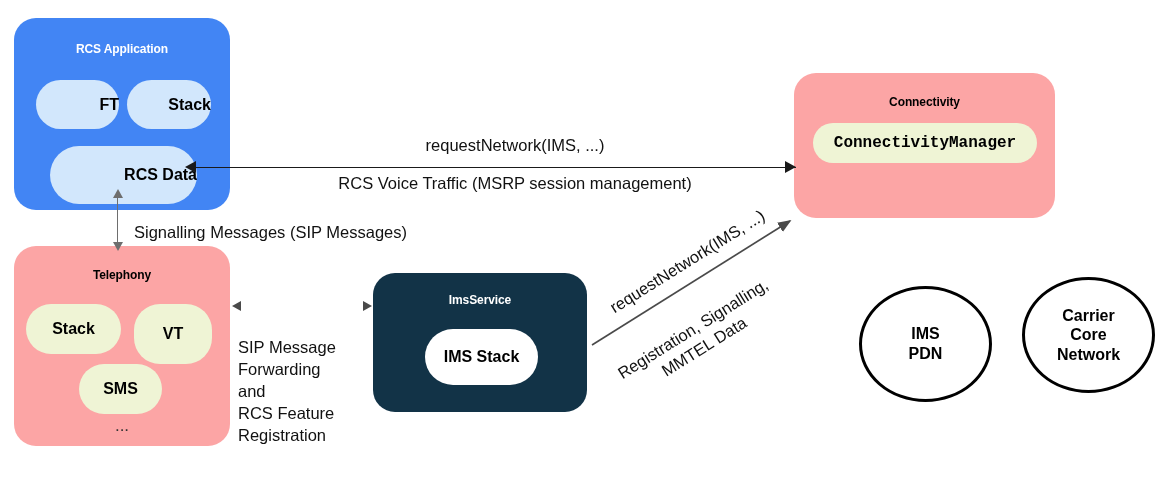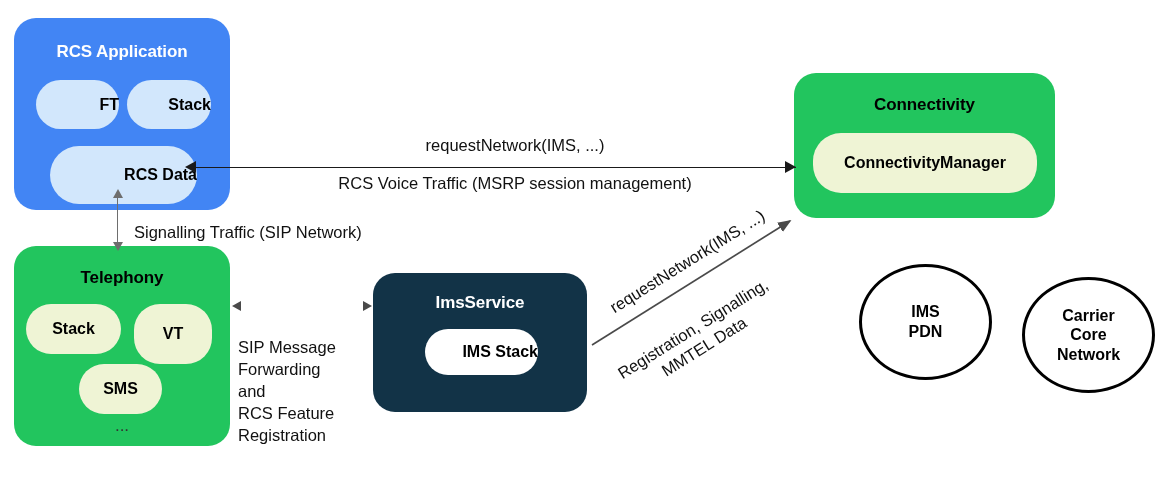--- a/index.html
+++ b/index.html
@@ -25,25 +25,25 @@
     position: absolute;
     border-radius: 22px;
     box-sizing: border-box;
   }
   .box-title {
     position: absolute;
     left: 0;
     right: 0;
     text-align: center;
     font-weight: bold;
-    font-size: 17px;
+    font-size: 12px;
     letter-spacing: -0.1px;
   }
   .box-blue  { background: #4285F4; }
-  .box-green { background: #22c55e; }
+  .box-green { background: #fca5a5; }
   .box-navy  { background: #123347; }
 
   
   .pill {
     position: absolute;
     display: flex;
     align-items: center;
     justify-content: center;
     font-weight: bold;
     font-size: 16px;
@@ -181,34 +181,34 @@
     <div class="pill pill-cream" style="left:65px; top:118px; width:83px; height:50px; border-radius:26px;">
       <span>SMS</span>
     </div>
 
     <div class="abs" style="left:0; right:0; top:170px; text-align:center; font-size:17px; color:#333;">...</div>
   </div>
 
   <div class="box box-navy" style="left:373px; top:273px; width:214px; height:139px;">
     <div class="box-title" style="top:20px; color:#ffffff;">ImsService</div>
 
-    <div class="pill pill-white" style="left:52px; top:56px; width:113px; height:46px; border-radius:30px;justify-content:flex-end;">
+    <div class="pill pill-white" style="left:52px; top:56px; width:113px; height:56px; border-radius:30px;">
       <span>IMS Stack</span>
     </div>
   </div>
 
   <div class="box box-green" style="left:794px; top:73px; width:261px; height:145px;">
     <div class="box-title" style="top:22px; color:#000000;">Connectivity</div>
 
-    <div class="pill pill-cream" style="left:19px; top:60px; width:224px; height:60px; border-radius:28px;">
+    <div class="pill pill-cream" style="left:19px; top:50px; width:224px; height:40px; border-radius:28px;font-family:Liberation Mono, monospace;">
       <span>ConnectivityManager</span>
     </div>
   </div>
 
-  <div class="circle" style="left:859px; top:264px; width:133px; height:116px;">
+  <div class="circle" style="left:859px; top:286px; width:133px; height:116px;">
     <span>IMS
 PDN</span>
   </div>
 
   <div class="circle" style="left:1022px; top:277px; width:133px; height:116px;">
     <span>Carrier
 Core
 Network</span>
   </div>
 
@@ -217,21 +217,21 @@
   <div class="arrow-right" style="left:785px; top:161px;"></div>
 
   <div class="lbl lbl-center" style="left:300px; top:134px; width:430px;">requestNetwork(IMS, ...)</div>
 
   <div class="lbl lbl-center" style="left:280px; top:172px; width:470px;">RCS Voice Traffic (MSRP session management)</div>
 
   <div class="vline" style="left:117px; top:196px; height:48px;"></div>
   <div class="arrow-up" style="left:113px; top:189px;"></div>
   <div class="arrow-down" style="left:113px; top:242px;"></div>
 
-  <div class="lbl" style="left:134px; top:221px;">Signalling Traffic (SIP Network)</div>
+  <div class="lbl" style="left:134px; top:221px;">Signalling Messages (SIP Messages)</div>
 
   <div class="arrow-left-sm" style="left:232px; top:301px;"></div>
   <div class="arrow-right-sm" style="left:363px; top:301px;"></div>
 
   <div class="lbl" style="left:238px; top:336px;">SIP Message
 Forwarding
 and
 RCS Feature
 Registration</div>
 

